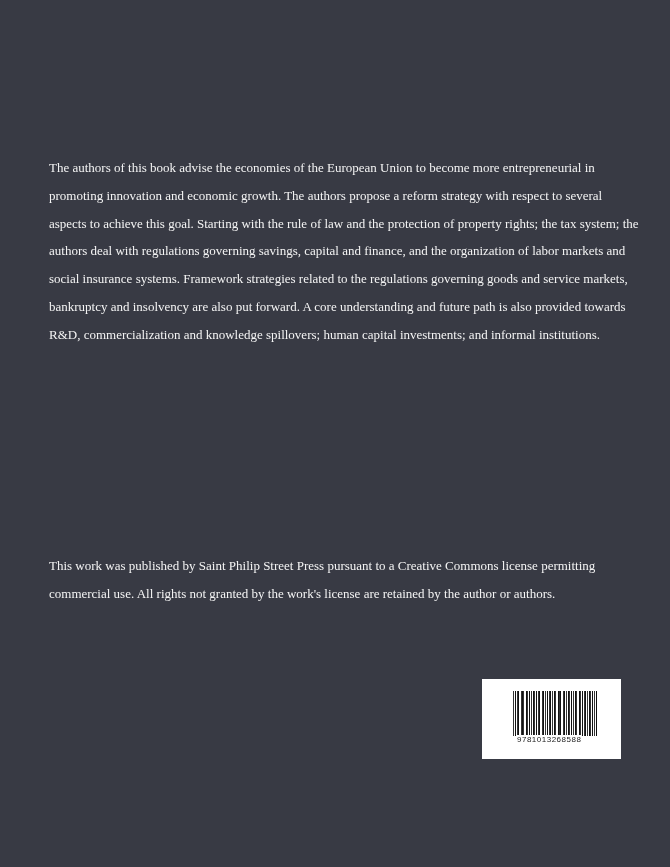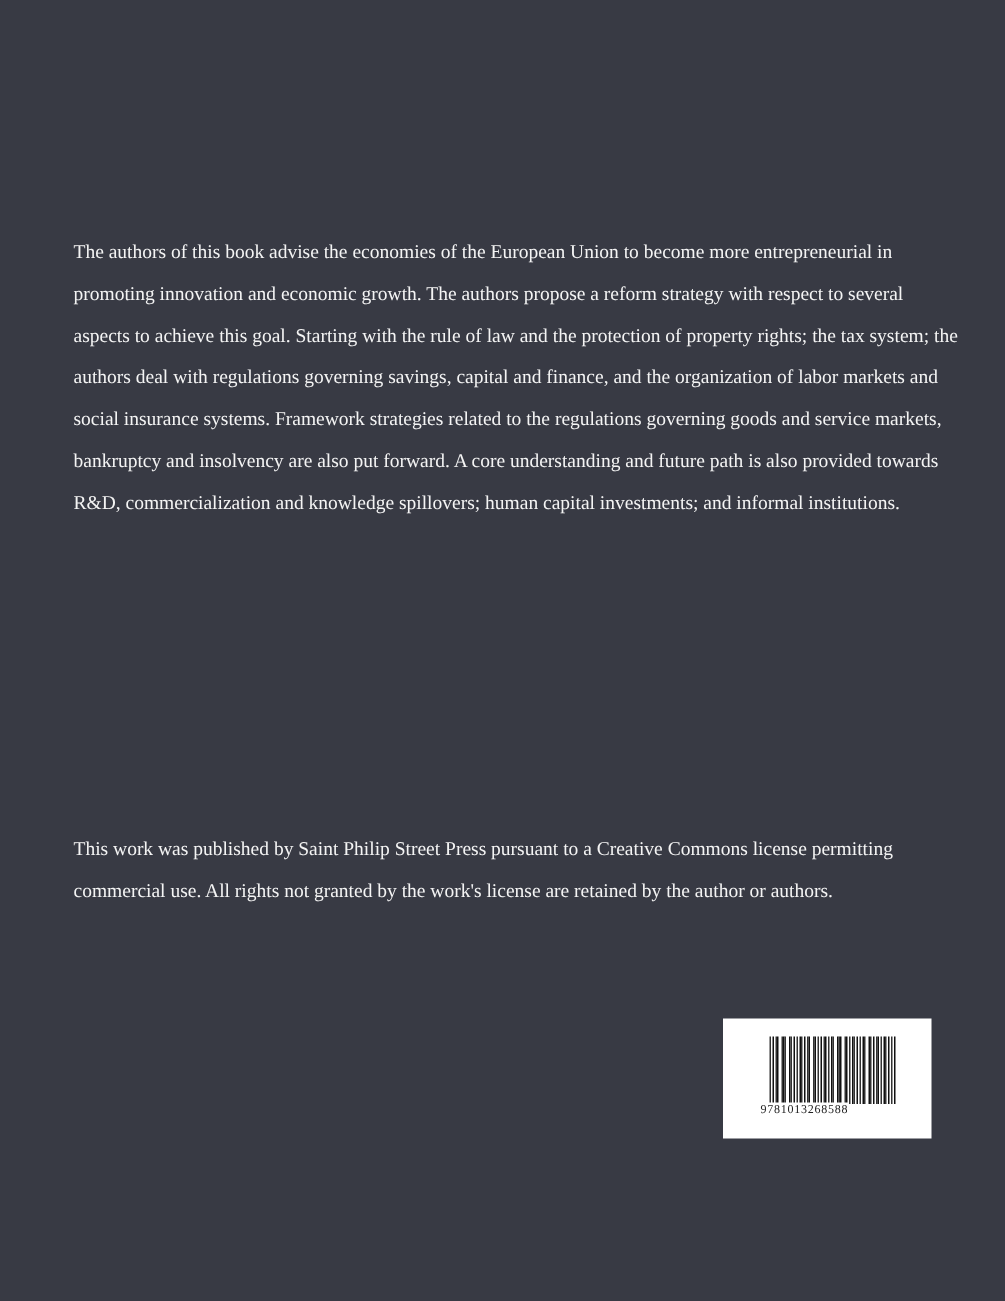--- a/index.html
+++ b/index.html
@@ -4,21 +4,21 @@
 <style>
   html, body { margin:0; padding:0; }
   body { width:670px; height:867px; background:#383a44; position:relative; overflow:hidden; }
   .text { position:absolute; left:49px; width:590px; color:#f4f4f4;
     font-family:Liberation Serif, serif; font-size:13px; line-height:27.8px; }
   .p1 { top:154px; }
   .p2 { top:552px; }
   .barcode-box { position:absolute; left:482px; top:679px; width:139px; height:80px; background:#fff; }
   .bars { position:absolute; left:31px; top:12px; width:84px; height:45px; display:flex; align-items:flex-start; }
   .bars span { display:block; background:#111; height:45px; }
-  .digits { position:absolute; left:25px; top:56px; font-family:Liberation Serif, serif; font-size:8px; color:#222; letter-spacing:0.5px; background:#fff; }
+  .digits { position:absolute; left:35px; top:56px; font-family:Liberation Sans, sans-serif; font-size:8px; color:#222; letter-spacing:0.5px; background:#fff; }
 </style>
 </head>
 <body>
 
 <div class="text p1">The authors of this book advise the economies of the European Union to become more entrepreneurial in promoting innovation and economic growth. The authors propose a reform strategy with respect to several aspects to achieve this goal. Starting with the rule of law and the protection of property rights; the tax system; the authors deal with regulations governing savings, capital and finance, and the organization of labor markets and social insurance systems. Framework strategies related to the regulations governing goods and service markets, bankruptcy and insolvency are also put forward. A core understanding and future path is also provided towards R&amp;D, commercialization and knowledge spillovers; human capital investments; and informal institutions.</div>
 <div class="text p2">This work was published by Saint Philip Street Press pursuant to a Creative Commons license permitting commercial use. All rights not granted by the work's license are retained by the author or authors.</div>
 
 <div class="barcode-box">
   <div class="bars" id="bars">
       <span style="width: 1px; margin-right: 2px; background: rgb(51, 51, 51);"></span>

